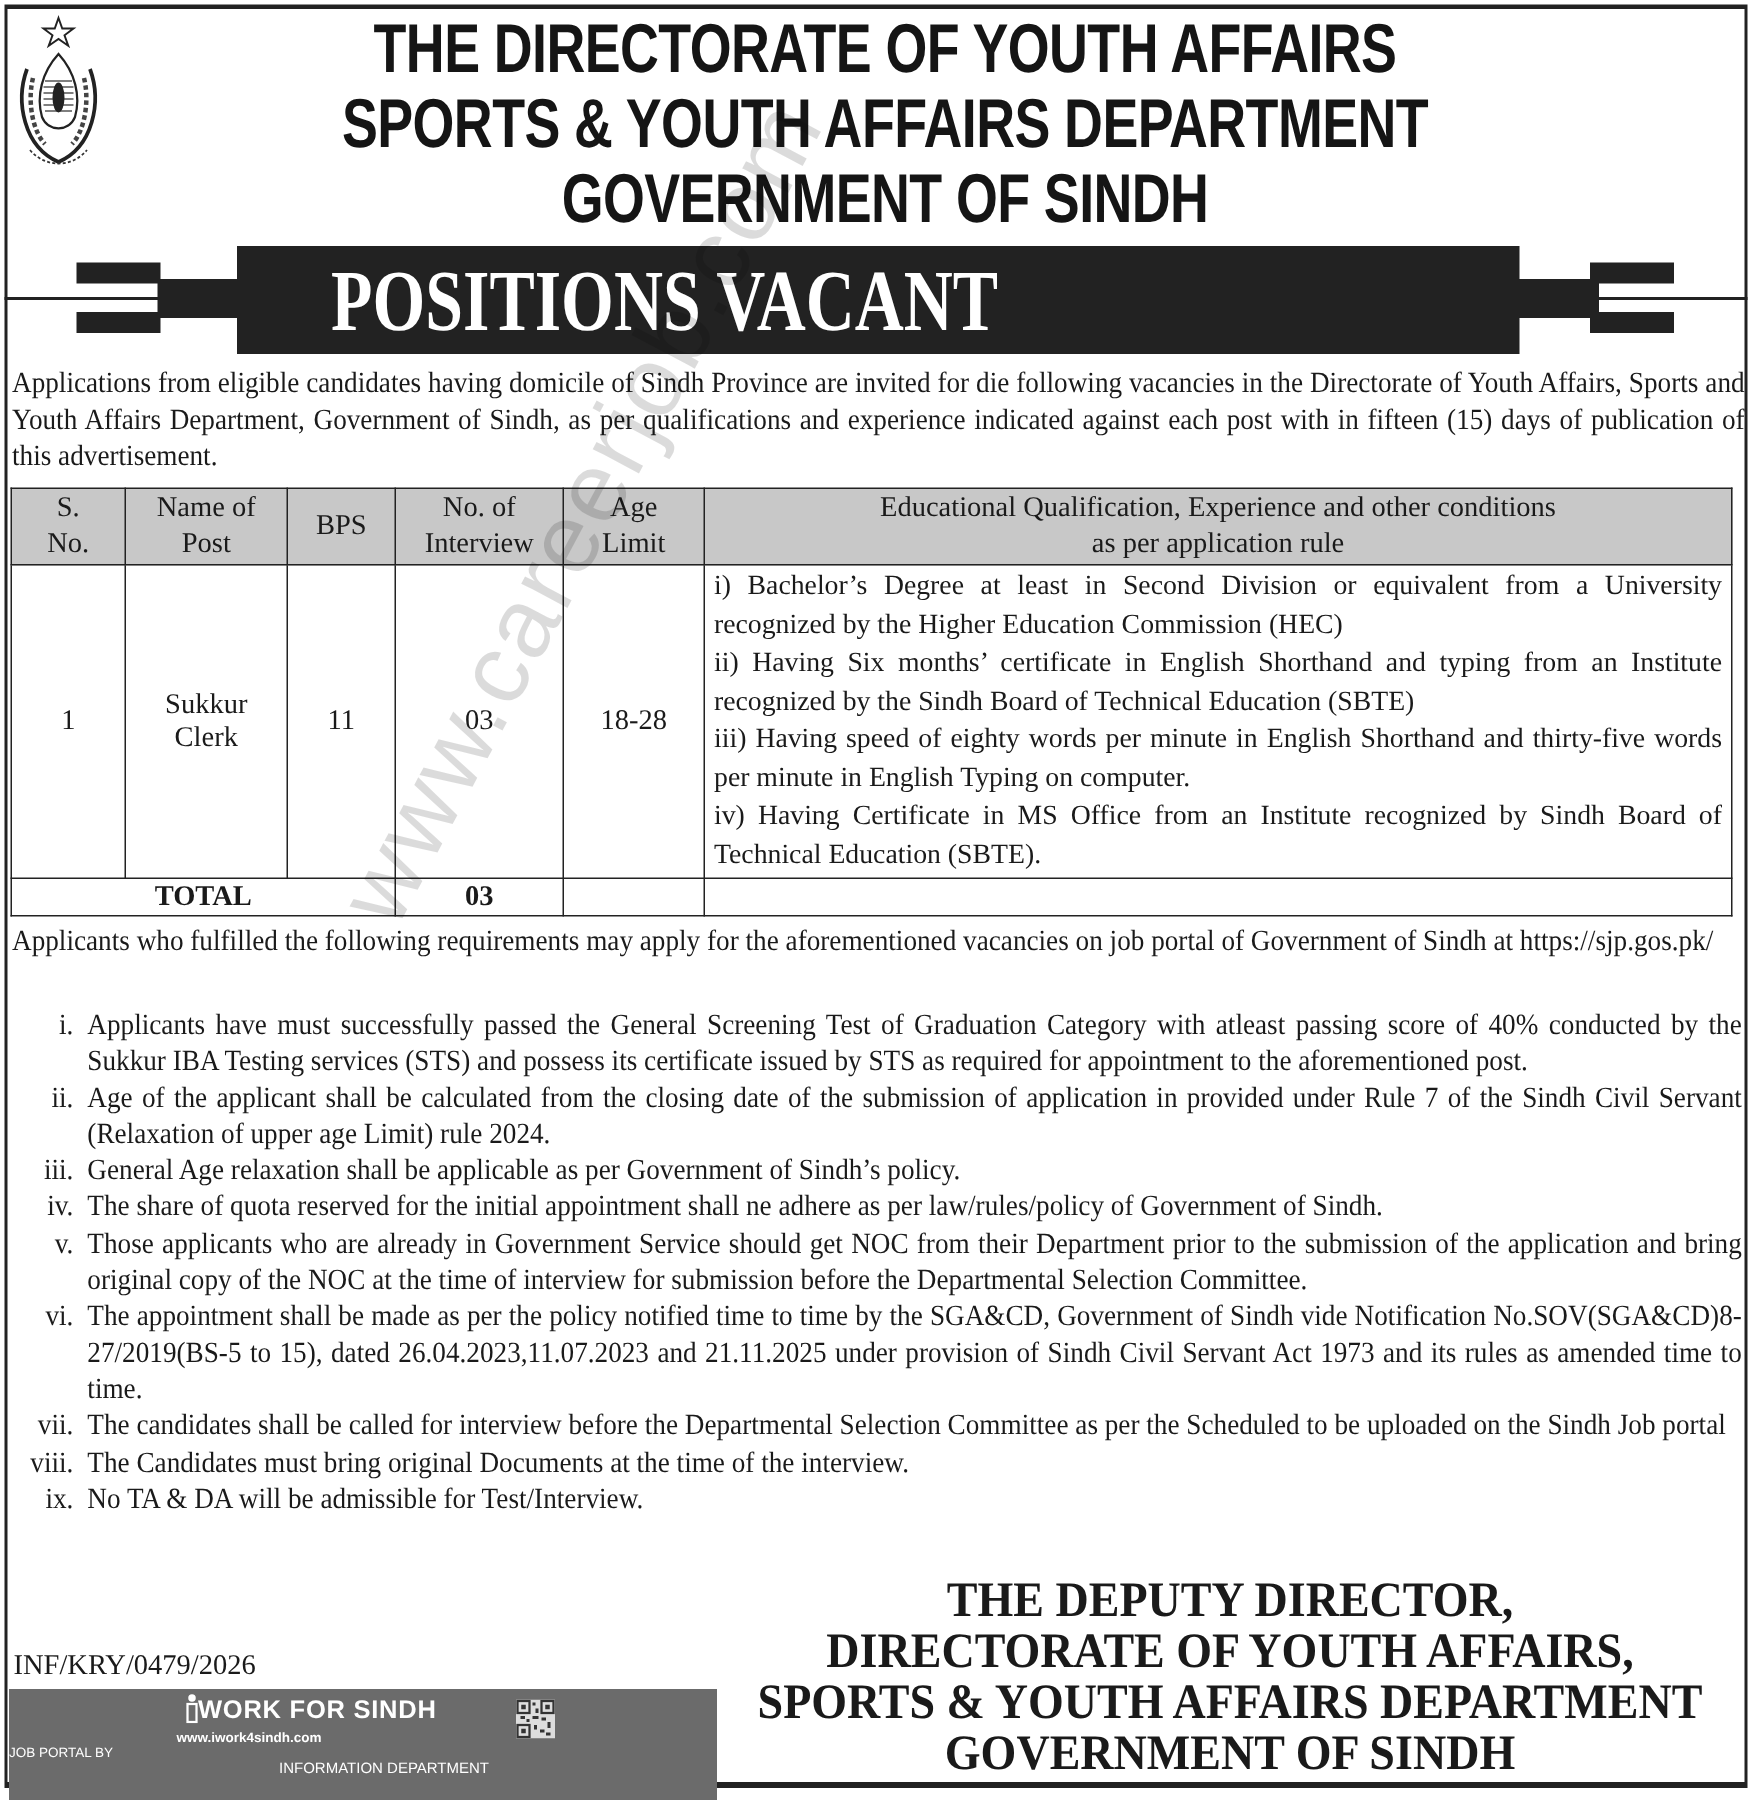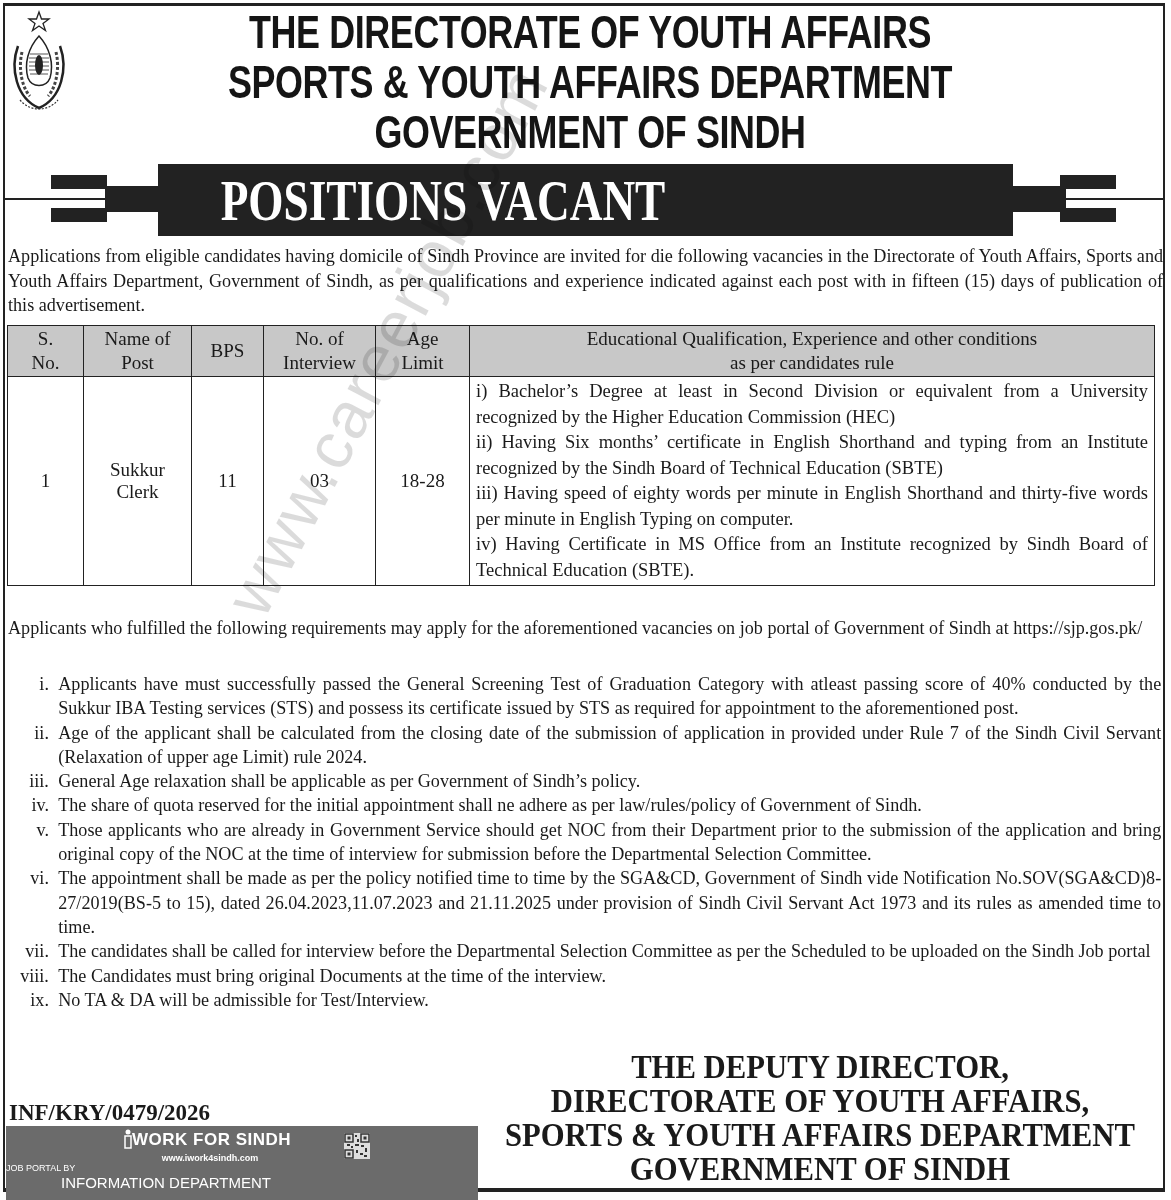--- a/index.html
+++ b/index.html
@@ -19,26 +19,26 @@
   table.vac td, table.vac th { border: 1.5px solid #222; padding: 0 6px; }
   table.vac th { background: #c8c8c8; font-weight: 400; line-height: 24px; height: 50px; text-align: center; }
   table.vac td.c { text-align: center; vertical-align: middle; }
   table.vac td.q { font-size: 18.5px; line-height: 25.5px; text-align: justify; padding: 2px 6px; }
   table.vac tr.total td { height: 24px; font-weight: 700; text-align: center; line-height: 22px; }
   .apply { position: absolute; left: 8px; top: 615px; width: 1242px; font-size: 19.5px; line-height: 25px; transform: scaleX(0.93); transform-origin: 0 0; text-align: justify; }
   ol.reqs { position: absolute; left: 8px; top: 672px; margin: 0; padding: 0; list-style: none; width: 1240px; transform: scaleX(0.93); transform-origin: 0 0; font-size: 19.5px; line-height: 24.3px; }
   ol.reqs li { display: flex; margin: 0; }
   ol.reqs li .num { width: 54px; flex: 0 0 54px; text-align: right; padding-right: 10px; box-sizing: border-box; }
   ol.reqs li .txt { flex: 1; text-align: justify; }
-  .ref { position: absolute; left: 9px; top: 1100px; font-weight: 700; font-size: 23px; }
+  .ref { position: absolute; left: 9px; top: 1100px; font-weight: 400; font-size: 19px; }
   .portal { position: absolute; left: 6px; top: 1126px; width: 472px; height: 78px; background: #6b6b6b; color: #fff; font-family: "Liberation Sans", "DejaVu Sans", sans-serif; }
   .portal .brand { position: absolute; left: 126px; top: 4px; font-weight: 900; font-size: 17px; letter-spacing: 0.5px; }
-  .portal .url { position: absolute; left: 0; width: 320px; top: 27px; text-align: center; font-size: 9px; font-weight: 700; padding-left: 44px; }
+  .portal .url { position: absolute; left: 0; width: 320px; top: 27px; text-align: center; font-size: 9px; font-weight: 700; }
   .portal .l1 { position: absolute; left: 0; width: 320px; top: 37px; text-align: left; font-size: 9px; }
-  .portal .l2 { position: absolute; left: 0; width: 320px; top: 48px; text-align: center; font-size: 15px; }
+  .portal .l2 { position: absolute; left: 0; width: 320px; top: 48px; text-align: right; font-size: 10px; }
   .portal .qr { position: absolute; left: 338px; top: 7px; width: 26px; height: 26px; }
   .signoff { position: absolute; left: 480px; top: 1050px; width: 680px; text-align: center; font-weight: 700; font-size: 33px; line-height: 34px; transform: scaleX(0.93); transform-origin: 50% 0; }
   .watermark { position: absolute; left: 210px; top: 592px; font-family: "Liberation Sans", "DejaVu Sans", sans-serif; font-size: 66px; color: rgba(0,0,0,0.14); transform: rotate(-62deg); transform-origin: 0 0; white-space: nowrap; pointer-events: none; letter-spacing: 2px; }
 </style>
 </head>
 <body>
 
 <div class="frame"></div>
 
 <svg class="logo" viewBox="0 0 62 112">
@@ -85,34 +85,40 @@
       <col style="width:94px">
       <col>
   </colgroup>
   <tbody>
       <tr>
     <th><span>S.</span><br><span>No.</span></th>
     <th><span>Name of</span><br><span>Post</span></th>
     <th>BPS</th>
     <th><span>No. of</span><br><span>Interview</span></th>
     <th><span>Age</span><br><span>Limit</span></th>
-    <th><span>Educational Qualification, Experience and other conditions</span><br><span>as per candidates rule</span></th>
+    <th><span>Educational Qualification, Experience and other conditions</span><br><span>as per application rule</span></th>
   </tr>
   <tr>
     <td class="c">1</td>
     <td class="c"><span>Sukkur</span><br><span>Clerk</span></td>
     <td class="c">11</td>
     <td class="c">03</td>
     <td class="c">18-28</td>
     <td class="q">
       <div>i) Bachelor’s Degree at least in Second Division or equivalent from a University recognized by the Higher Education Commission (HEC)</div>
       <div>ii) Having Six months’ certificate in English Shorthand and typing from an Institute recognized by the Sindh Board of Technical Education (SBTE)</div>
       <div>iii) Having speed of eighty words per minute in English Shorthand and thirty-five words per minute in English Typing on computer.</div>
       <div>iv) Having Certificate in MS Office from an Institute recognized by Sindh Board of Technical Education (SBTE).</div>
     </td>
+  </tr>
+  <tr class="total">
+    <td colspan="3">TOTAL</td>
+    <td>03</td>
+    <td></td>
+    <td></td>
   </tr>
 </tbody>
   </table>
 
 <div class="apply">Applicants who fulfilled the following requirements may apply for the aforementioned vacancies on job portal of Government of Sindh at https://sjp.gos.pk/</div>
 
 <ol class="reqs">
   <li>
       <span class="num">i.</span>
       <span class="txt">Applicants have must successfully passed the General Screening Test of Graduation Category with atleast passing score of 40% conducted by the Sukkur IBA Testing services (STS) and possess its certificate issued by STS as required for appointment to the aforementioned post.</span>

